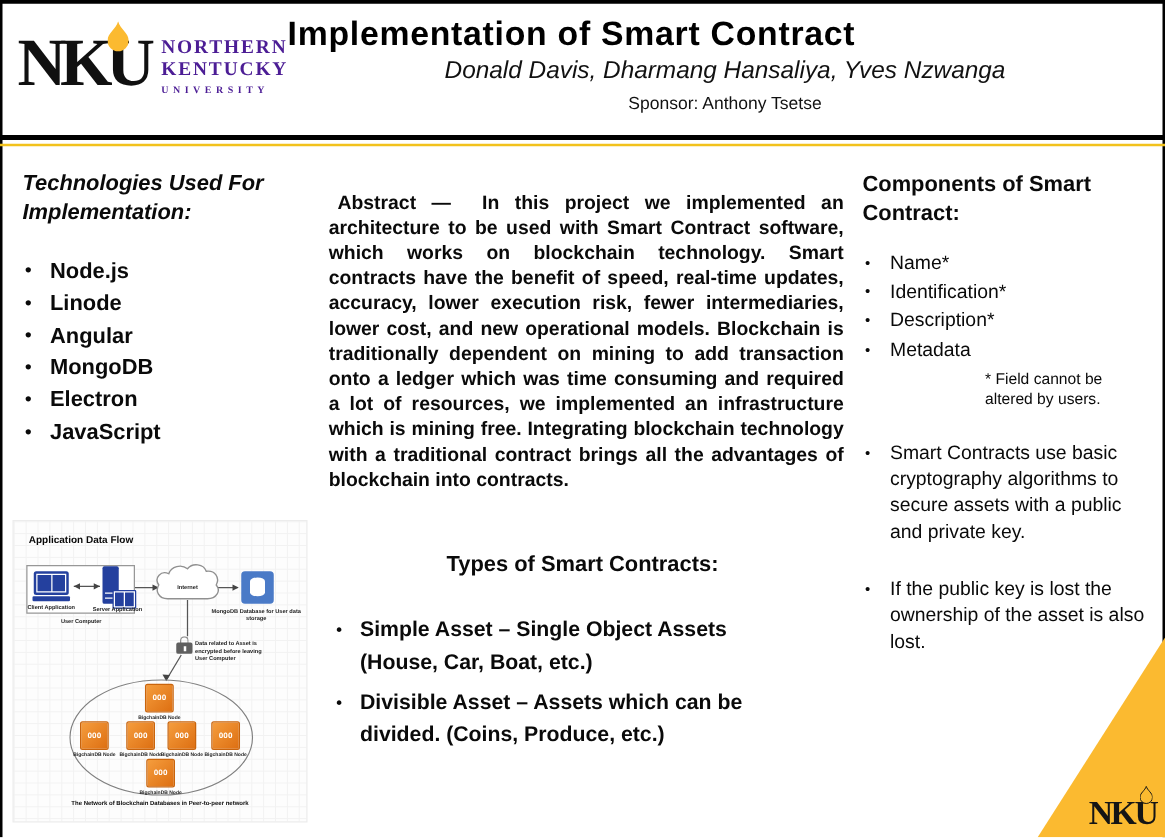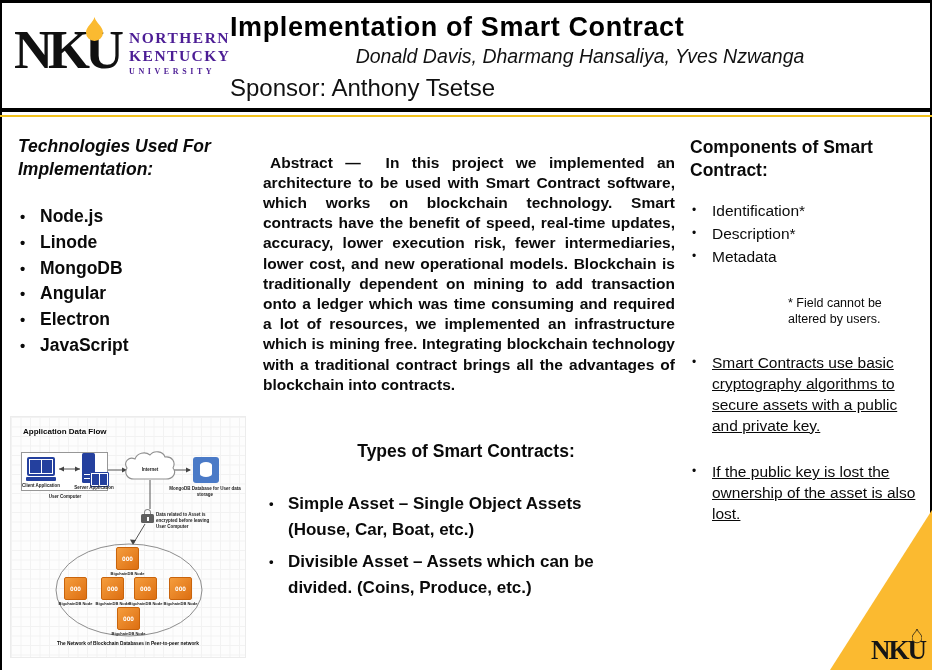--- a/index.html
+++ b/index.html
@@ -17,22 +17,22 @@
   .nku-letters{position:relative;font-family:"Liberation Serif",serif;font-weight:bold;
                font-size:54px;line-height:56px;letter-spacing:-5px;color:#101010;}
   .nku-flame{position:absolute;left:72px;top:-5px;}
   .wordmark{margin-left:10px;padding-top:7px;font-family:"Liberation Serif",serif;color:#4c1d95;}
   .wm-line{font-size:15.5px;letter-spacing:1.5px;line-height:17.5px;font-weight:600;}
   .wm-univ{font-size:8px;letter-spacing:3.6px;margin-top:3px;font-weight:600;}
   .page-title{position:absolute;left:230px;top:12px;width:700px;text-align:left;
               font-size:27px;font-weight:bold;letter-spacing:.6px;color:#000;}
   .page-authors{position:absolute;left:230px;top:45px;width:700px;text-align:center;
                 font-size:19.5px;font-style:italic;color:#111;}
-  .page-sponsor{position:absolute;left:230px;top:74px;width:700px;
-                font-size:24px;color:#111;}
+  .page-sponsor{position:absolute;left:230px;top:74px;width:700px;text-align:center;
+                font-size:14px;color:#111;}
 
   
   .tech-heading{position:absolute;left:18px;top:135px;width:225px;font-size:17.5px;
                 font-weight:bold;line-height:22.5px;font-style:italic;}
   .tech-list{position:absolute;left:18px;top:204px;width:220px;list-style:none;margin:0;padding:0;}
   .tech-list li{position:relative;padding-left:22px;font-size:17.5px;font-weight:bold;
                 line-height:25.8px;}
   .tech-list li::before{content:"\2022";position:absolute;left:2px;font-size:15px;}
 
   
@@ -87,21 +87,21 @@
                  line-height:25.5px;margin-bottom:7px;}
   .types-list li::before{content:"\2022";position:absolute;left:0;font-size:13px;}
 
   
   .comp-heading{position:absolute;left:690px;top:136px;width:225px;font-size:17.5px;
                 font-weight:bold;line-height:22.5px;}
   .comp-list{position:absolute;left:692px;top:199px;width:220px;list-style:none;margin:0;padding:0;}
   .comp-list li{position:relative;padding-left:20px;font-size:15.5px;line-height:23.2px;}
   .comp-list li::before{content:"\2022";position:absolute;left:0;font-size:12px;}
   .comp-footnote{position:absolute;left:788px;top:295px;width:115px;font-size:12.5px;line-height:16px;}
-  .comp-notes{position:absolute;left:692px;top:352px;width:230px;list-style:none;margin:0;padding:0;text-decoration:underline;}
+  .comp-notes{position:absolute;left:692px;top:352px;width:230px;list-style:none;margin:0;padding:0;}
   .comp-notes li{position:relative;padding-left:20px;font-size:15.5px;line-height:21px;margin-bottom:25px;}
   .comp-notes li::before{content:"\2022";position:absolute;left:0;font-size:12px;}
 
   
   .gold-corner{position:absolute;right:0;bottom:0;width:104px;height:160px;z-index:5;}
   .corner-logo{position:absolute;right:7px;bottom:4px;z-index:6;font-family:"Liberation Serif",serif;
                font-weight:600;font-size:27px;letter-spacing:-2px;color:#151515;}
   .corner-flame{position:absolute;right:10px;bottom:26px;z-index:7;}
 </style>
 </head>
@@ -130,22 +130,22 @@
   <div class="page-authors">Donald Davis, Dharmang Hansaliya, Yves Nzwanga</div>
   <div class="page-sponsor">Sponsor: Anthony Tsetse</div>
 
   <div class="div-black"></div>
   <div class="div-gold"></div>
 
   <div class="tech-heading">Technologies Used For Implementation:</div>
   <ul class="tech-list">
     <li>Node.js</li>
     <li>Linode</li>
+    <li>Angular</li>
     <li>MongoDB</li>
-    <li>Angular</li>
     <li>Electron</li>
     <li>JavaScript</li>
   </ul>
 
   <div class="diagram">
     <svg class="overlay" width="234" height="240" viewBox="0 0 234 240">
       <g stroke="#555" stroke-width="1" fill="none">
         <line x1="48" y1="52" x2="69" y2="52"></line>
         <line x1="97" y1="53" x2="115" y2="53"></line>
         <line x1="163" y1="53" x2="179" y2="53"></line>
@@ -218,20 +218,21 @@
   <p class="abstract"><span>Abstract —</span>&nbsp;&nbsp;<span>In this project we implemented an architecture to be used with Smart Contract software, which works on blockchain technology. Smart contracts have the benefit of speed, real-time updates, accuracy, lower execution risk, fewer intermediaries, lower cost, and new operational models. Blockchain is traditionally dependent on mining to add transaction onto a ledger which was time consuming and required a lot of resources, we implemented an infrastructure which is mining free. Integrating blockchain technology with a traditional contract brings all the advantages of blockchain into contracts.</span></p>
 
   <div class="types-heading">Types of Smart Contracts:</div>
   <ul class="types-list">
     <li>Simple Asset – Single Object Assets (House, Car, Boat, etc.)</li>
     <li>Divisible Asset – Assets which can be divided. (Coins, Produce, etc.)</li>
   </ul>
 
   <div class="comp-heading">Components of Smart Contract:</div>
   <ul class="comp-list">
+    <li>Name*</li>
     <li>Identification*</li>
     <li>Description*</li>
     <li>Metadata</li>
   </ul>
   <div class="comp-footnote">* Field cannot be altered by users.</div>
   <ul class="comp-notes">
     <li>Smart Contracts use basic cryptography algorithms to secure assets with a public and private key.</li>
     <li>If the public key is lost the ownership of the asset is also lost.</li>
   </ul>
 

